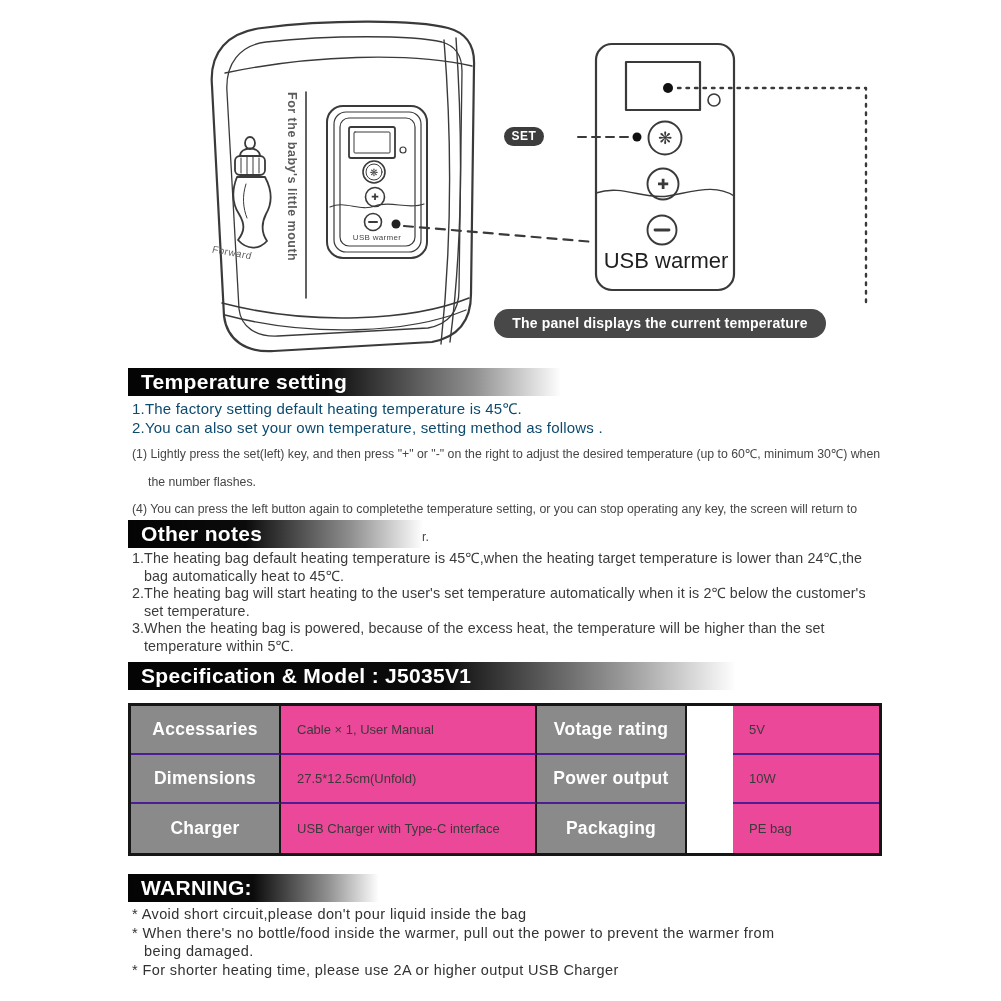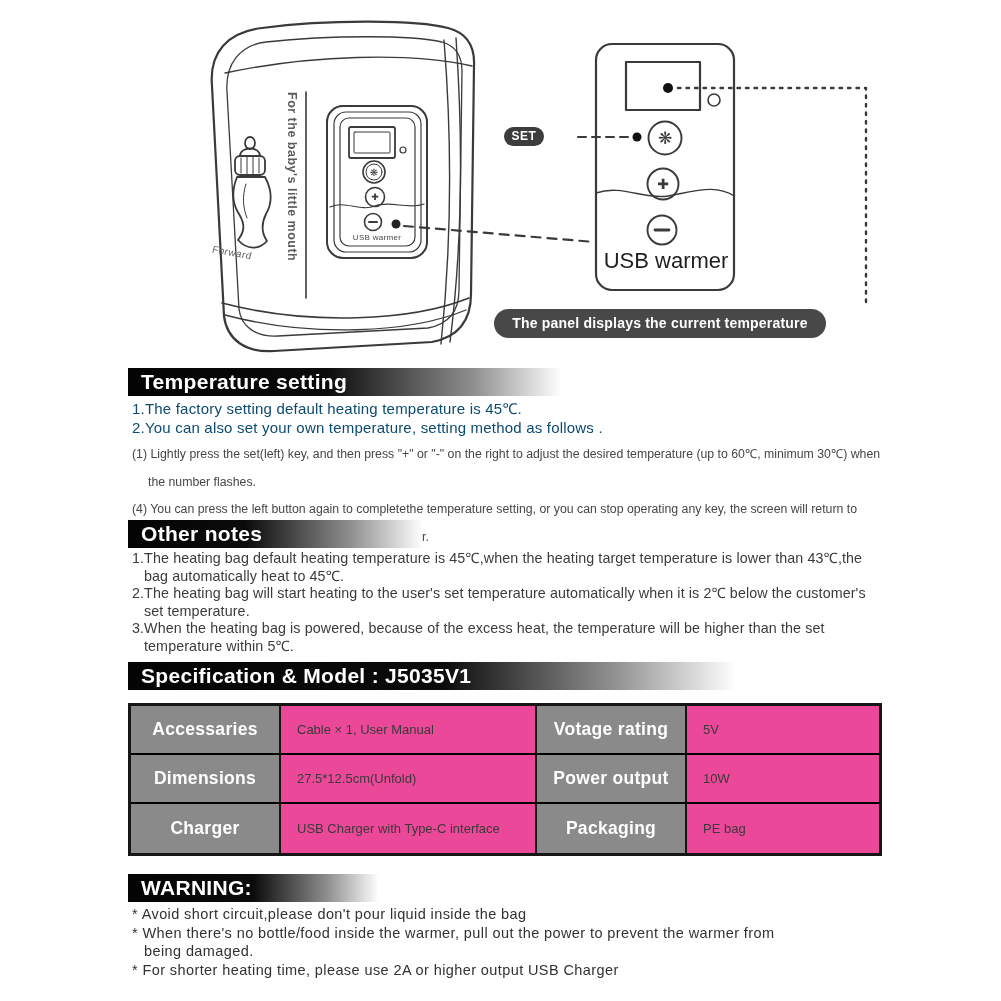--- a/index.html
+++ b/index.html
@@ -43,23 +43,23 @@
   .ln-note{font-size:14.3px;line-height:17.5px;letter-spacing:.1px;color:#3b3b3b;}
   .ind-note{padding-left:12px;}
   #warn-lines{top:905px;}
   .ln-warn{font-size:14.5px;line-height:18.6px;letter-spacing:.4px;color:#323232;}
   .ind-warn{padding-left:12px;}
 
   
   .spec-table{position:absolute;left:128px;top:703px;width:754px;border:3px solid #161616;
           box-sizing:border-box;display:grid;grid-template-columns:150px 256px 150px 192px;
           grid-auto-rows:49px;background:#fff;}
-  .cell{border-right:2px solid #161616;border-bottom:2px solid #000000;display:flex;
+  .cell{border-right:2px solid #161616;border-bottom:2px solid #4c1d95;display:flex;
           align-items:center;box-sizing:border-box;overflow:hidden;}
-  .cell.no-r{border-right:none;}
+  .cell.no-r{border-right:none;margin-left:46px;}
   .cell.no-b{border-bottom:none;}
   .lbl{background:#8a8a8a;color:#fff;font-weight:700;font-size:17.5px;justify-content:center;
           letter-spacing:.3px;}
   .val{background:#ec4899;color:#3a3a3a;font-size:13px;padding-left:16px;}
 
   .glyph{font-family:"DejaVu Sans",sans-serif;fill:#3a3a3a;}
 </style>
 </head>
 <body>
 
@@ -154,21 +154,21 @@
     <div class="ln-main">1.The factory setting default heating temperature is 45℃.</div>
     <div class="ln-main">2.You can also set your own temperature, setting method as follows .</div>
     <div class="ln-sub">(1) Lightly press the set(left) key, and then press "+" or "-" on the right to adjust the desired temperature (up to 60℃, minimum 30℃) when</div>
     <div class="ln-sub ind-sub">the number flashes.</div>
     <div class="ln-sub">(4) You can press the left button again to completethe temperature setting, or you can stop operating any key, the screen will return to</div>
     <div class="ln-sub ind-sub">the temperature display screen a few seconds later.</div>
   </div>
 
   <div class="sec-hdr" id="hdr-other">Other notes</div>
   <div class="txt-block" id="other-lines">
-    <div class="ln-note">1.The heating bag default heating temperature is 45℃,when the heating target temperature is lower than 43℃,the</div>
+    <div class="ln-note">1.The heating bag default heating temperature is 45℃,when the heating target temperature is lower than 24℃,the</div>
     <div class="ln-note ind-note">bag automatically heat to 45℃.</div>
     <div class="ln-note">2.The heating bag will start heating to the user's set temperature automatically when it is 2℃ below the customer's</div>
     <div class="ln-note ind-note">set temperature.</div>
     <div class="ln-note">3.When the heating bag is powered, because of the excess heat, the temperature will be higher than the set</div>
     <div class="ln-note ind-note">temperature within 5℃.</div>
   </div>
 
   <div class="sec-hdr" id="hdr-spec">Specification &amp; Model : J5035V1</div>
 
   <div class="spec-table">

